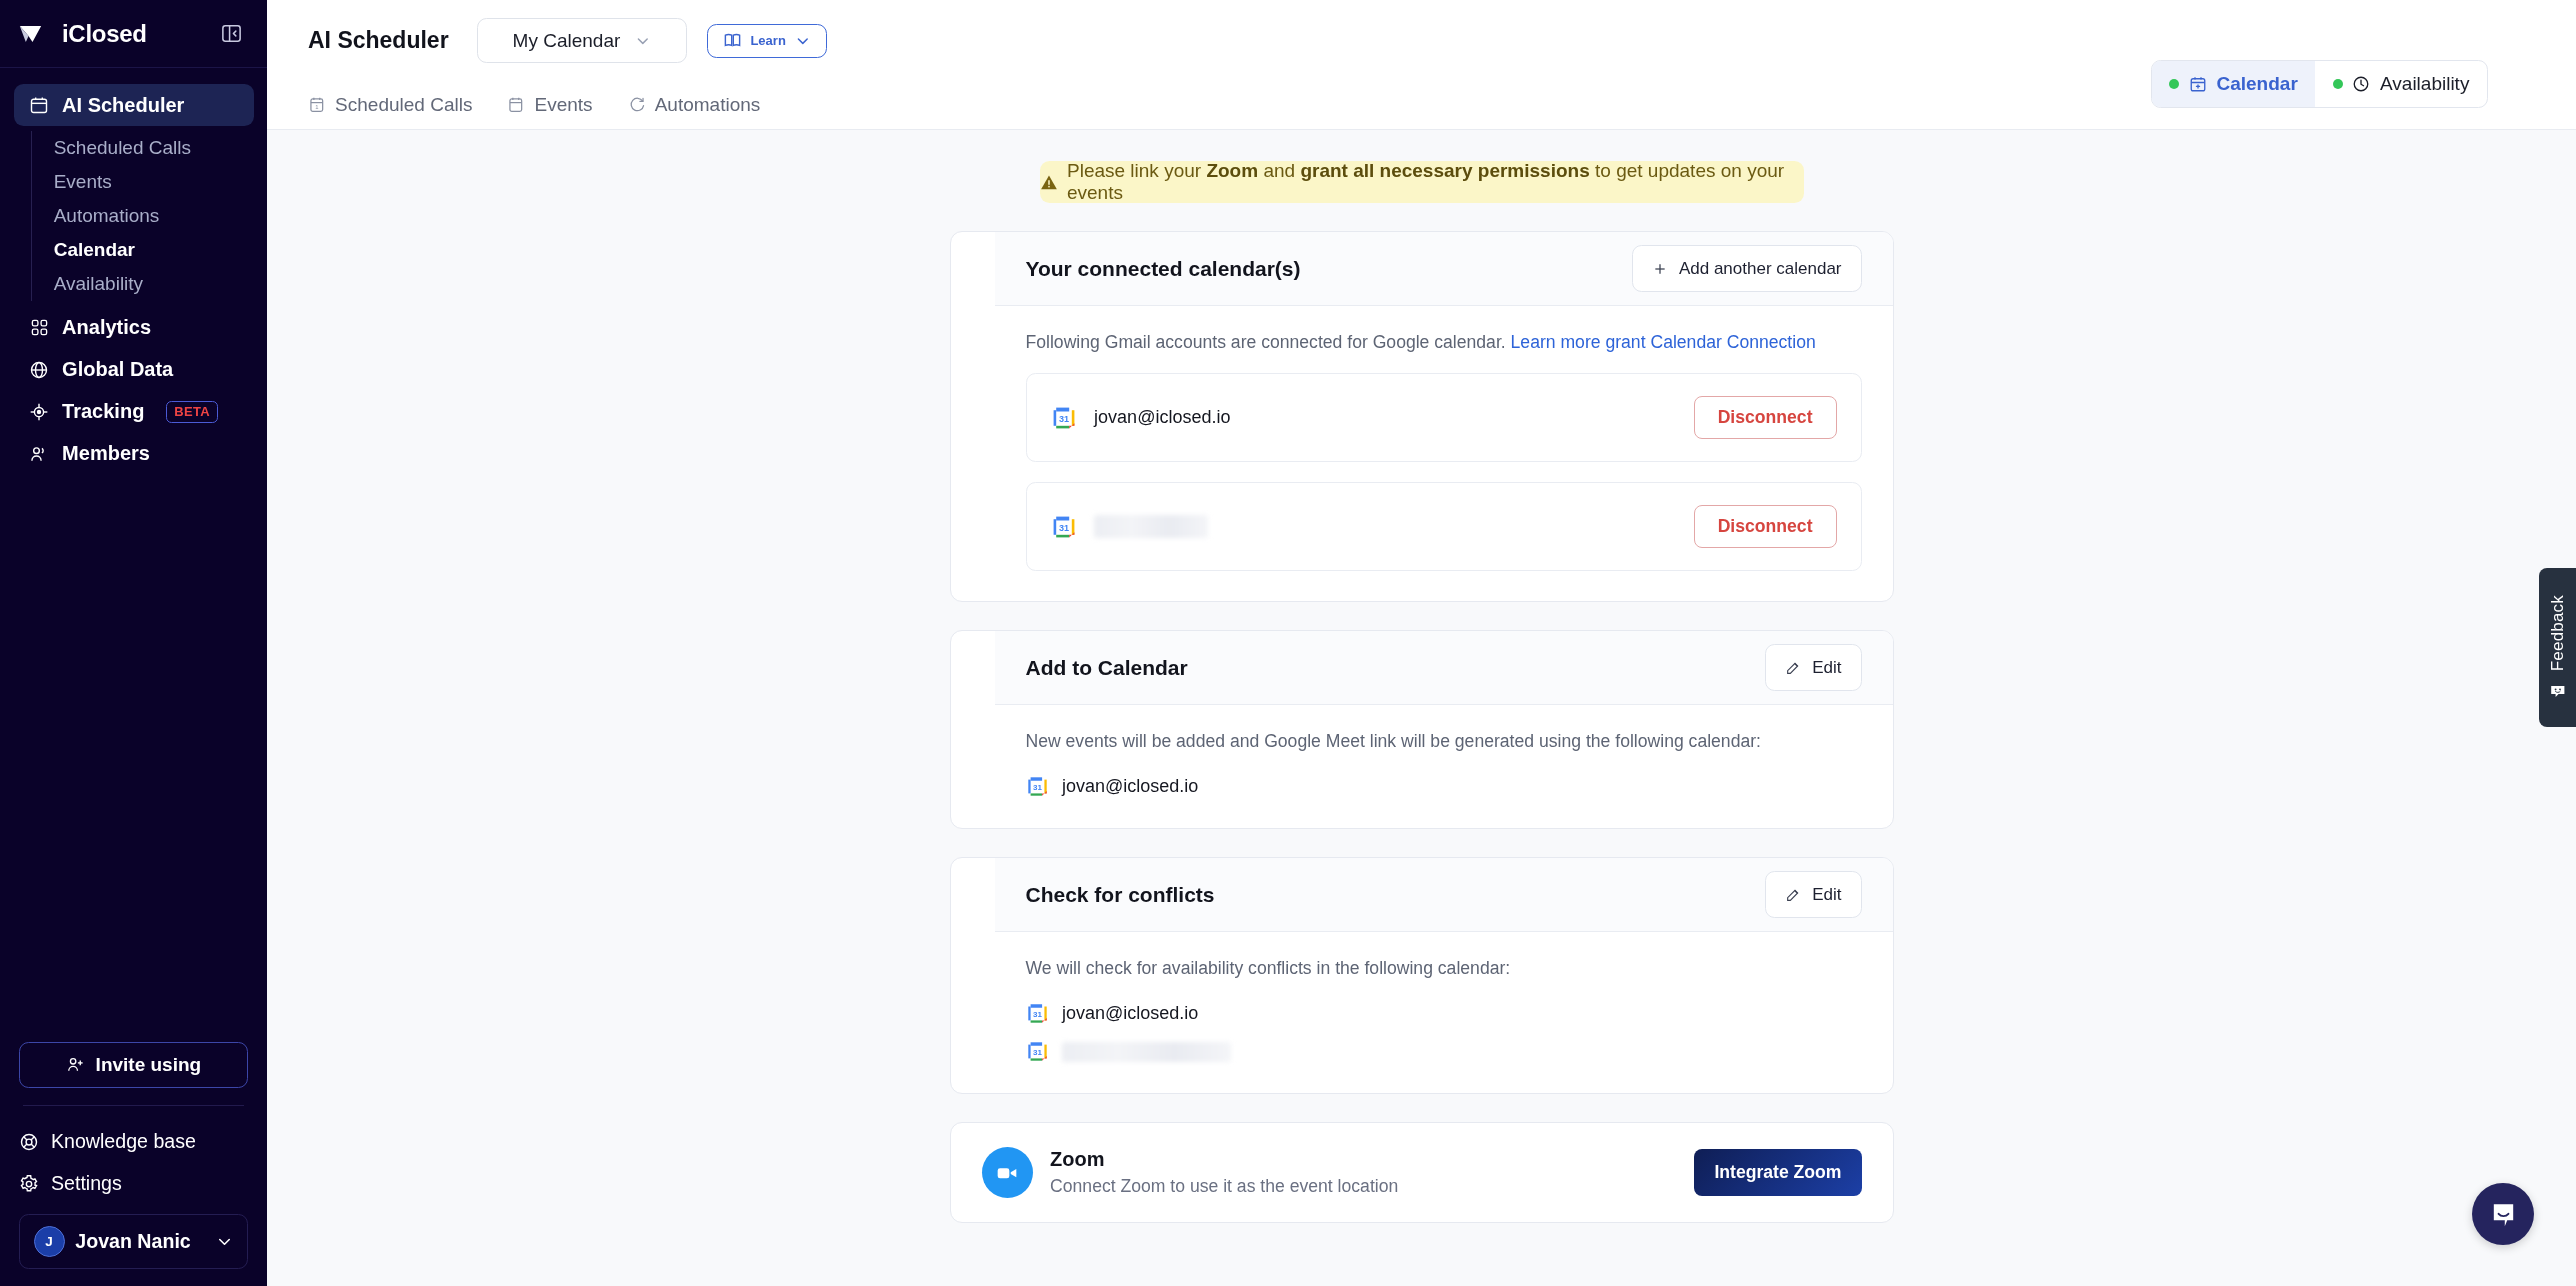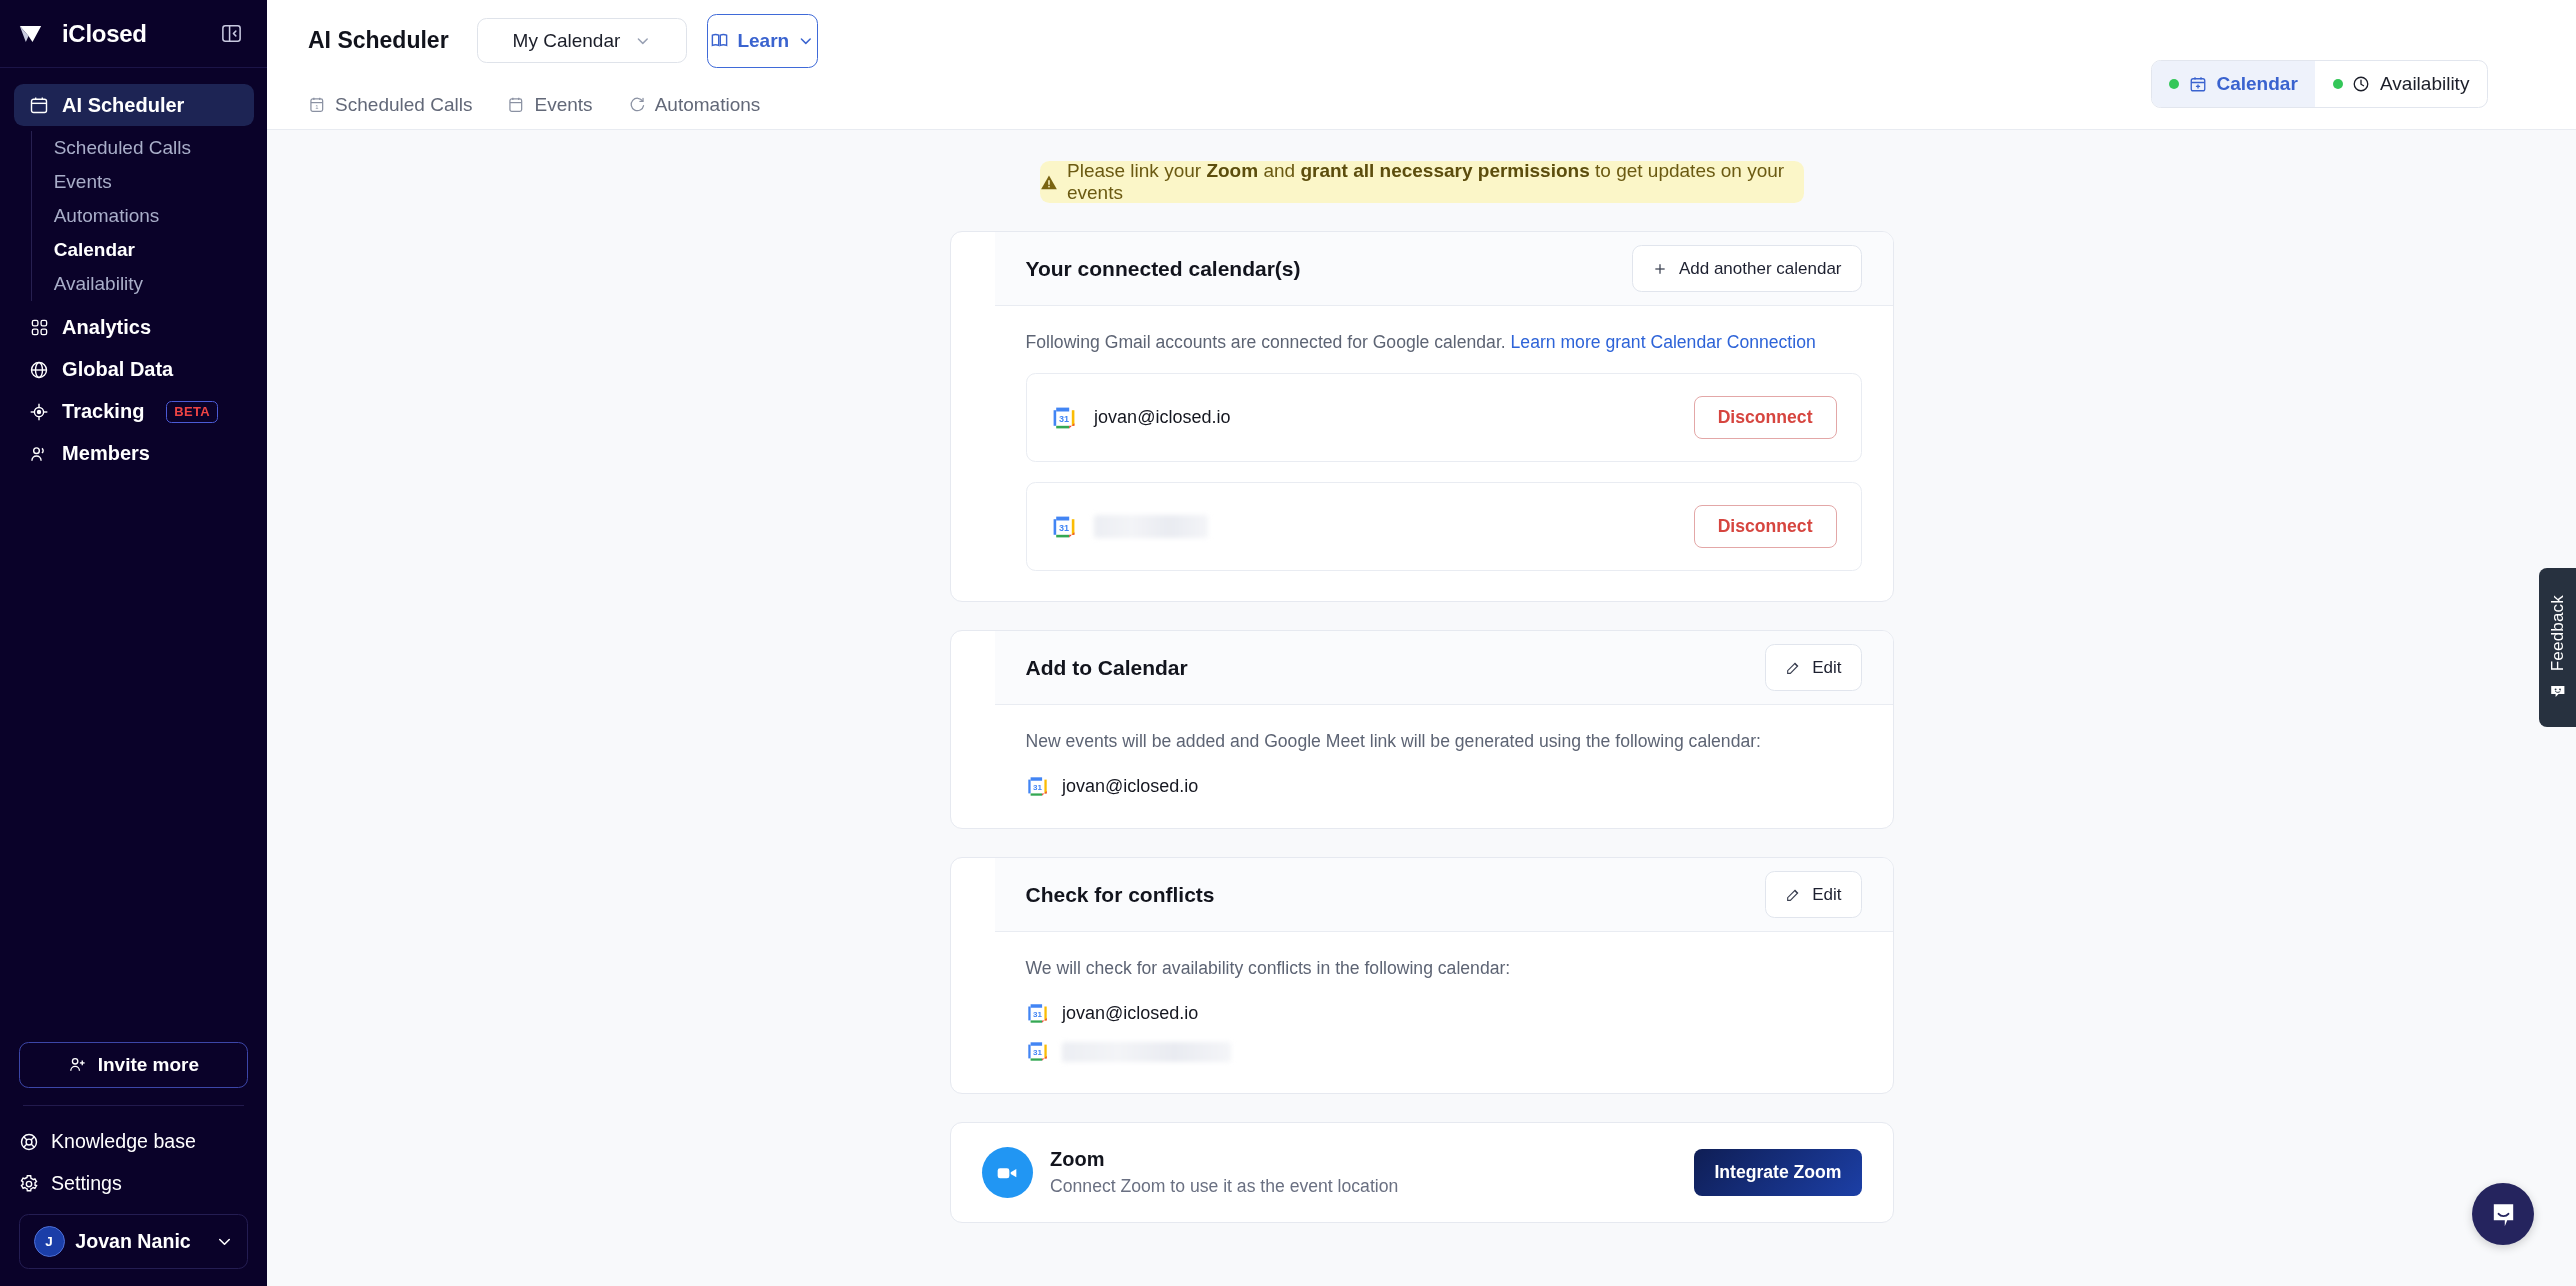--- a/index.html
+++ b/index.html
@@ -97,25 +97,25 @@
   .calendar-select {
     margin-left: 28px;
     height: 45px; min-width: 162px;
     border: 0.7px solid #dfe3ea; border-radius: 9.5px; background: #fff;
     display: flex; align-items: center; gap: 13.5px;
     padding: 0 35px; cursor: pointer;
     font-size: 19px; color: #1b1e29; font-weight: 500;
   }
   .learn-btn {
     margin-left: 20px;
-    height: 54px;
+    height: 34px;
     border: 0.7px solid #3f6ad8; border-radius: 9.5px; background: #fff;
     display: flex; align-items: center; gap: 8px;
-    padding: 0 2px; cursor: pointer;
-    font-size: 19px; color: #3a63cf; font-weight: 600;
+    padding: 0 15px; cursor: pointer;
+    font-size: 13px; color: #3a63cf; font-weight: 600;
   }
   .toggle-group {
     position: absolute; right: 88px; top: 60px;
     display: flex; background: #fff;
     border: 0.7px solid #e2e6ee; border-radius: 9.5px; overflow: hidden;
   }
   .toggle-opt {
     display: flex; align-items: center; gap: 9.5px;
     height: 46px; padding: 0 17.6px; cursor: pointer;
     font-size: 19px; font-weight: 500; color: #1b1e29;
@@ -328,21 +328,21 @@
     <div class="sb-spacer"></div>
 
     <div class="sb-bottom">
       <button class="invite-btn">
         <svg width="19" height="19" viewBox="0 0 24 24" fill="none" stroke="#ffffff" stroke-width="1.7">
           <circle cx="9" cy="8" r="3.4"></circle>
             <path d="M3.5 20c0-3.4 2.5-5.6 5.5-5.6s5.5 2.2 5.5 5.6"></path>
           <line x1="18" y1="7" x2="18" y2="13"></line>
             <line x1="15" y1="10" x2="21" y2="10"></line>
         </svg>
-        <span>Invite more</span>
+        <span>Invite using</span>
       </button>
 
       <div class="sb-divider"></div>
 
       <div class="sb-link">
         <svg width="20" height="20" viewBox="0 0 24 24" fill="none" stroke="#ffffff" stroke-width="1.7">
           <circle cx="12" cy="12" r="9"></circle>
             <circle cx="12" cy="12" r="3.5"></circle>
           <line x1="5.6" y1="5.6" x2="9.5" y2="9.5"></line>
             <line x1="14.5" y1="14.5" x2="18.4" y2="18.4"></line>

